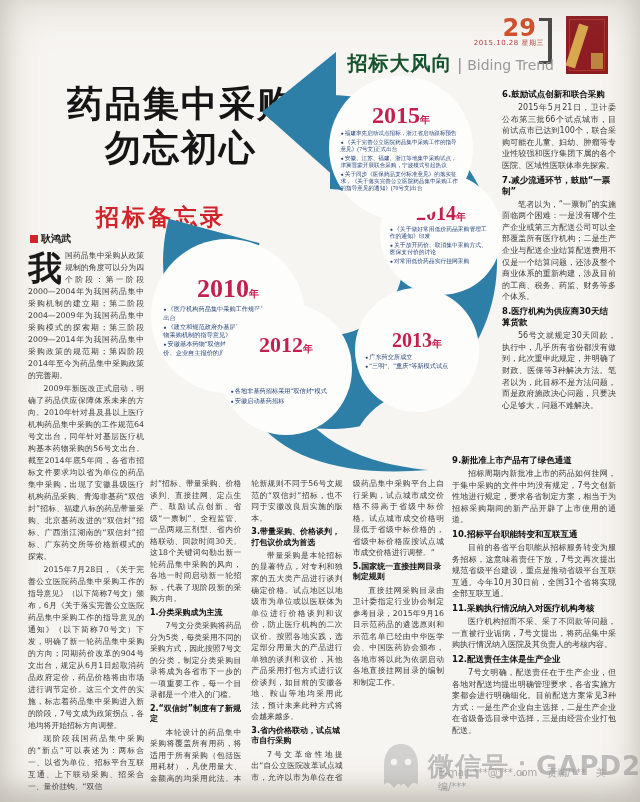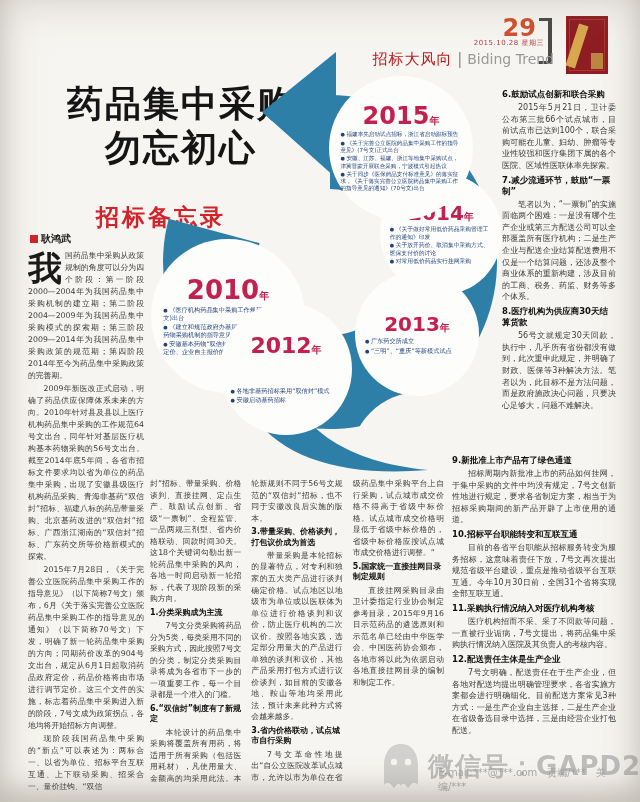--- a/index.html
+++ b/index.html
@@ -2,41 +2,41 @@
 <html><head>
 <meta charset="utf-8">
 <style>
   html,body{margin:0;padding:0;background:#dedbd5;}
   .page{position:relative;width:640px;height:802px;margin:0 auto;background:#f7f5f1;overflow:hidden;
         font-family:"DejaVu Sans","Liberation Sans",sans-serif;color:#3b3b3b;}
   .page::after{content:"";position:absolute;inset:0;pointer-events:none;z-index:50;
         box-shadow:inset 0 0 46px rgba(120,110,95,.28), inset 0 -14px 22px rgba(110,100,88,.22);}
   
   .hdr-section{position:absolute;top:50px;right:86px;font-size:15px;color:#8a8a8a;white-space:nowrap;}
-  .hdr-section .cn{color:#b91c1c;font-weight:normal;font-size:15px;letter-spacing:1px;}
+  .hdr-section .cn{color:#14532d;font-weight:bold;font-size:20px;letter-spacing:1px;}
   .hdr-section .en{color:#999;font-size:14px;}
   .hdr-date{position:absolute;top:38px;right:96px;font-size:7px;color:#b0413e;letter-spacing:.5px;}
   .hdr-pageno{position:absolute;top:14px;right:104px;font-size:24px;font-weight:bold;color:#d2502e;}
   .hdr-bracket{position:absolute;top:18px;right:88px;width:9px;height:40px;
         border-top:3px solid #4a4a4a;border-right:4px solid #4a4a4a;border-bottom:3px solid #4a4a4a;}
   .stamp{position:absolute;top:16px;right:32px;width:42px;height:58px;background:#8e1d23;overflow:hidden;}
   .stamp .inner{position:absolute;inset:3px;border:1px solid #b3342c;}
   .stamp .gold{position:absolute;left:6px;top:8px;width:10px;height:44px;background:#d8a84e;transform:rotate(18deg);}
   .stamp .mark{position:absolute;right:5px;bottom:5px;width:12px;height:16px;background:#c9a34a;opacity:.8;}
   
   .main-title{position:absolute;left:52px;top:82px;width:258px;text-align:center;
         font-weight:900;color:#151515;line-height:1.22;letter-spacing:2px;font-size:36px;}
   
   .memo-label{position:absolute;left:96px;top:202px;font-size:23px;font-weight:900;color:#d2232a;letter-spacing:3px;}
   .byline{position:absolute;left:30px;top:232px;font-size:10px;font-weight:bold;color:#222;}
   .byline .sq{display:inline-block;width:8px;height:8px;background:#d2232a;margin-right:3px;vertical-align:-1px;}
   
   .diagram{position:absolute;left:0;top:0;z-index:1;pointer-events:none;}
   .ycircle{position:absolute;z-index:2;background:#fdfdfb;border-radius:50%;
-        display:flex;flex-direction:column;align-items:center;justify-content:center;text-align:center;}
+        display:flex;flex-direction:column;align-items:center;justify-content:center;text-align:center;font-family:Liberation Serif, serif;}
   .yr-row{white-space:nowrap;font-weight:800;color:#c32050;}
   .yr-suffix{font-size:10px;font-weight:700;}
   .c-bullets{width:84%;text-align:left;color:#24437c;}
   .c-bullet{font-size:6.2px;line-height:1.3;margin:1px 0;}
   .c-bullet::before{content:"● ";font-size:5px;}
   
   .intro-col{position:absolute;left:28px;top:250px;width:116px;height:540px;overflow:hidden;z-index:3;}
   .intro-col p{margin:0 0 1px;font-size:7.8px;line-height:1.54;text-align:justify;text-indent:2em;color:#3b3b3b;}
   .intro-col p.first{text-indent:0;}
   .dropcap{float:left;font-size:34px;line-height:.95;font-weight:900;color:#1a1a1a;margin:2px 3px 0 0;}
@@ -101,21 +101,21 @@
   </div>
 
   <div class="ycircle" style="left:220px;top:303px;width:132px;height:132px;gap:28px;">
     <div class="yr-row" style="font-size:22px;"><span>2012</span><span class="yr-suffix">年</span></div>
     <div class="c-bullets">
       <div class="c-bullet">各地非基药招标采用“双信封”模式</div>
       <div class="c-bullet">安徽启动基药招标</div>
     </div>
   </div>
 
-  <div class="ycircle" style="left:355px;top:272px;width:124px;height:124px;">
+  <div class="ycircle" style="left:355px;top:288px;width:124px;height:124px;">
     <div class="yr-row" style="font-size:20px;"><span>2013</span><span class="yr-suffix">年</span></div>
     <div class="c-bullets">
       <div class="c-bullet">广东药交所成立</div>
       <div class="c-bullet">“三明”、“重庆”等新模式试点</div>
     </div>
   </div>
 
   <div class="ycircle" style="left:380px;top:173px;width:122px;height:122px;">
     <div class="yr-row" style="font-size:20px;"><span>2014</span><span class="yr-suffix">年</span></div>
     <div class="c-bullets">
@@ -139,21 +139,21 @@
     <p class="first"><span class="dropcap">我</span><span>国药品集中采购从政策规制的角度可以分为四个阶段：第一阶段2000—2004年为我国药品集中采购机制的建立期；第二阶段2004—2009年为我国药品集中采购模式的探索期；第三阶段2009—2014年为我国药品集中采购政策的规范期；第四阶段2014年至今为药品集中采购政策的完善期。</span></p>
     <p>2009年新医改正式启动，明确了药品供应保障体系未来的方向。2010年针对县及县以上医疗机构药品集中采购的工作规范64号文出台，同年针对基层医疗机构基本药物采购的56号文出台。截至2014年底5年间，各省市招标文件要求均以省为单位的药品集中采购，出现了安徽县级医疗机构药品采购、青海非基药“双信封”招标、福建八标的药品带量采购、北京基药改进的“双信封”招标、广西浙江湖南的“双信封”招标、广东药交所等价格新模式的探索。</p>
     <p>2015年7月28日，《关于完善公立医院药品集中采购工作的指导意见》（以下简称7号文）颁布，6月《关于落实完善公立医院药品集中采购工作的指导意见的通知》（以下简称70号文）下发，明确了新一轮药品集中采购的方向；同期药价改革的904号文出台，规定从6月1日起取消药品政府定价，药品价格将由市场进行调节定价。这三个文件的实施，标志着药品集中采购进入新的阶段，7号文成为政策拐点，各地均将开始招标方向调整。</p>
     <p>现阶段我国药品集中采购的“新点”可以表述为：两标合一、以省为单位、招标平台互联互通、上下联动采购、招采合一、量价挂钩、“双信</p>
   </div>
 
   <div class="bottom-cols">
     <p class="cont">封”招标、带量采购、价格谈判、直接挂网、定点生产、鼓励试点创新、省级“一票制”、全程监管、一品两规三剂型、省内价格联动、回款时间30天。这18个关键词勾勒出新一轮药品集中采购的风向，各地一时间启动新一轮招标，代表了现阶段新的采购方向。</p>
     <div class="col-h">1.分类采购成为主流</div>
     <p>7号文分类采购将药品分为5类，每类采用不同的采购方式，因此按照7号文的分类，制定分类采购目录将成为各省市下一步的一项重要工作，每一个目录都是一个准入的门槛。</p>
-    <div class="col-h">6.“双信封”制度有了新规定</div>
+    <div class="col-h">2.“双信封”制度有了新规定</div>
     <p>本轮设计的药品集中采购将覆盖所有用药，将适用于所有采购（包括医用耗材），凡使用量大、金额高的均采用此法。本轮新规则不同于56号文规范的“双信封”招标，也不同于安徽改良后实施的版本。</p>
     <div class="col-h">3.带量采购、价格谈判，打包议价成为首选</div>
     <p>带量采购是本轮招标的显著特点，对专利和独家的五大类产品进行谈判确定价格。试点地区以地级市为单位或以医联体为单位进行价格谈判和议价，防止医疗机构的二次议价。按照各地实践，选定部分用量大的产品进行单独的谈判和议价，其他产品采用打包方式进行议价谈判，如目前的安徽各地、鞍山等地均采用此法，预计未来此种方式将会越来越多。</p>
     <div class="col-h">3.省内价格联动，试点城市自行采购</div>
     <p>7号文革命性地提出“自公立医院改革试点城市，允许以市为单位在省级药品集中采购平台上自行采购，试点城市成交价格不得高于省级中标价格。试点城市成交价格明显低于省级中标价格的，省级中标价格应按试点城市成交价格进行调整。”</p>
     <div class="col-h">5.国家统一直接挂网目录制定规则</div>
     <p>直接挂网采购目录由卫计委指定行业协会制定参考目录，2015年9月16日示范药品的遴选原则和示范名单已经由中华医学会、中国医药协会颁布，各地市将以此为依据启动各地直接挂网目录的编制和制定工作。</p>
   </div>
 
   <div class="right-top">

